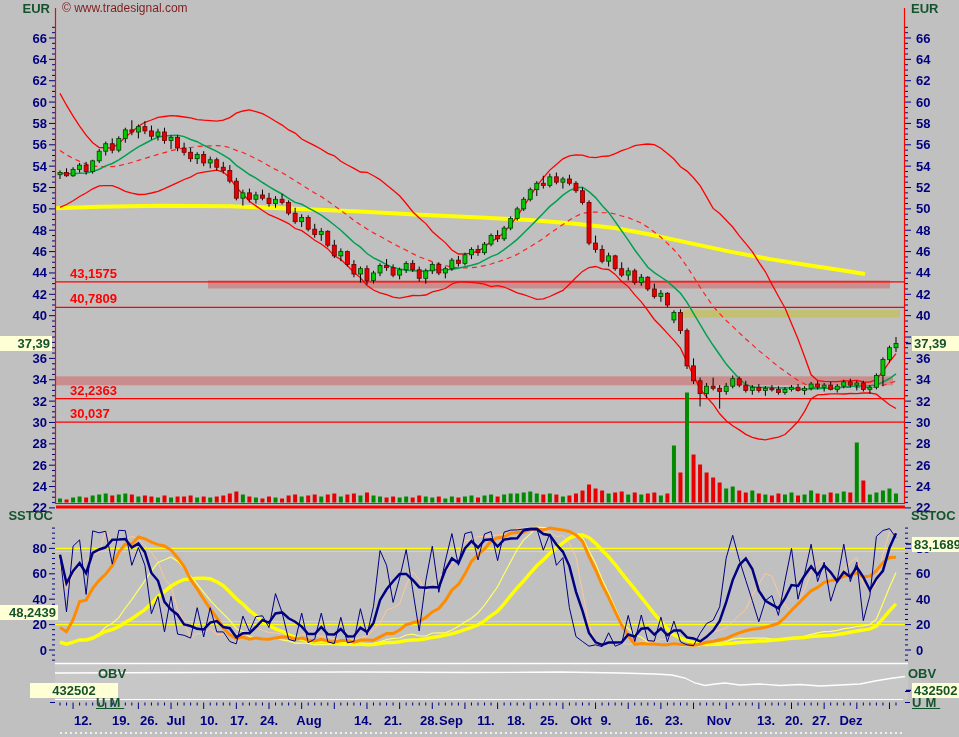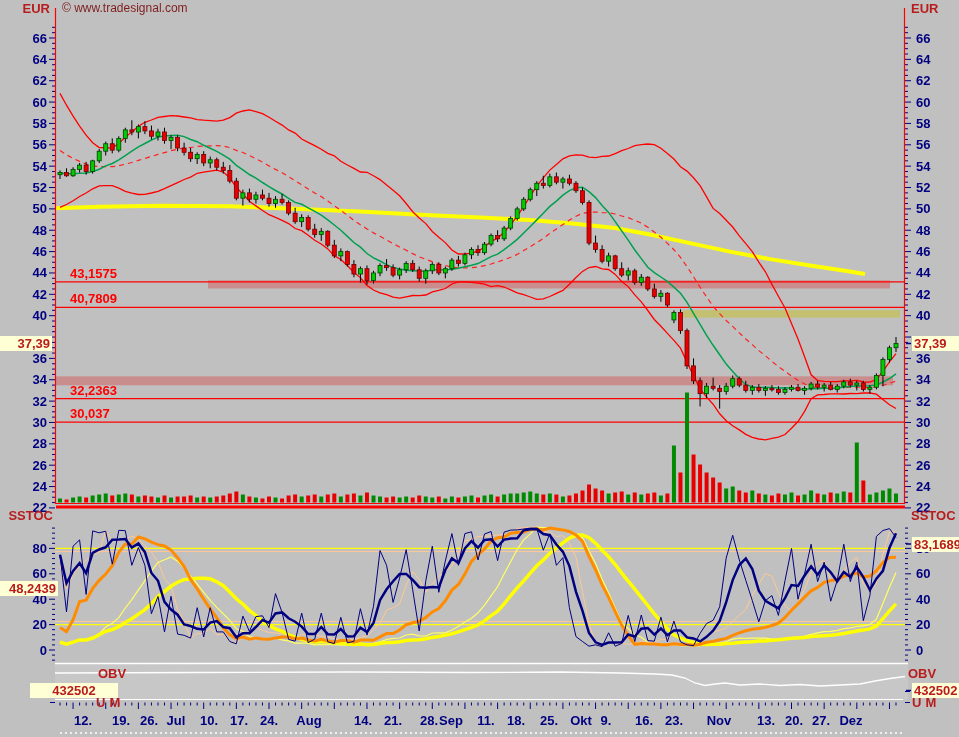--- a/index.html
+++ b/index.html
@@ -1,22 +1,22 @@
 <!DOCTYPE html>
 <html><head>
 <meta charset="utf-8">
 <style>
   html,body{margin:0;padding:0;}
   body{width:959px;height:737px;background:#c0c0c0;font-family:"Liberation Sans",sans-serif;}
   #win{position:relative;width:959px;height:737px;overflow:hidden;background:#c0c0c0;}
   svg{position:absolute;left:0;top:0;}
-  .t{position:absolute;font:bold 13px "Liberation Sans",sans-serif;color:#b91c1c;line-height:15px;white-space:pre;}
+  .t{position:absolute;font:bold 13px "Liberation Sans",sans-serif;color:#14532d;line-height:15px;white-space:pre;}
   .tag{background:#ffffd6;padding:0 2px;}
   .copy{font:12px "Liberation Sans",sans-serif;color:#7f1d1d;}
-  .um{letter-spacing:4px;}
+  .um{letter-spacing:4px;text-decoration:underline;}
 </style>
 </head>
 <body>
 
 <div id="win">
   <svg width="959" height="737" viewBox="0 0 959 737">
       <defs>
         <clipPath id="cpMain">
           <rect x="55" y="8" width="850" height="496"></rect>
         </clipPath>
@@ -932,21 +932,21 @@
 
   <div class="t" style="left:20px;top:1px;width:30px;text-align:right;">EUR</div>
   <div class="t" style="left:911px;top:1px;">EUR</div>
 
   <div class="t tag" style="left:0px;top:336px;width:48px;text-align:right;">37,39</div>
   <div class="t tag" style="left:912px;top:336px;width:45px;">37,39</div>
 
   <div class="t" style="left:4px;top:508px;width:49px;text-align:right;">SSTOC</div>
   <div class="t" style="left:911px;top:508px;">SSTOC</div>
 
-  <div class="t tag" style="left:0px;top:581px;width:54px;text-align:right;">48,2439</div>
+  <div class="t tag" style="left:0px;top:605px;width:54px;text-align:right;">48,2439</div>
   <div class="t tag" style="left:912px;top:537px;width:46px;">83,1689</div>
 
   <div class="t" style="left:98px;top:666px;">OBV</div>
   <div class="t" style="left:908px;top:666px;">OBV</div>
 
   <div class="t tag" style="left:30px;top:683px;width:84px;text-align:center;">432502</div>
   <div class="t tag" style="left:912px;top:683px;width:45px;">432502</div>
 
   <div class="t um" style="left:96px;top:695px;">UM</div>
   <div class="t um" style="left:912px;top:695px;">UM</div>

